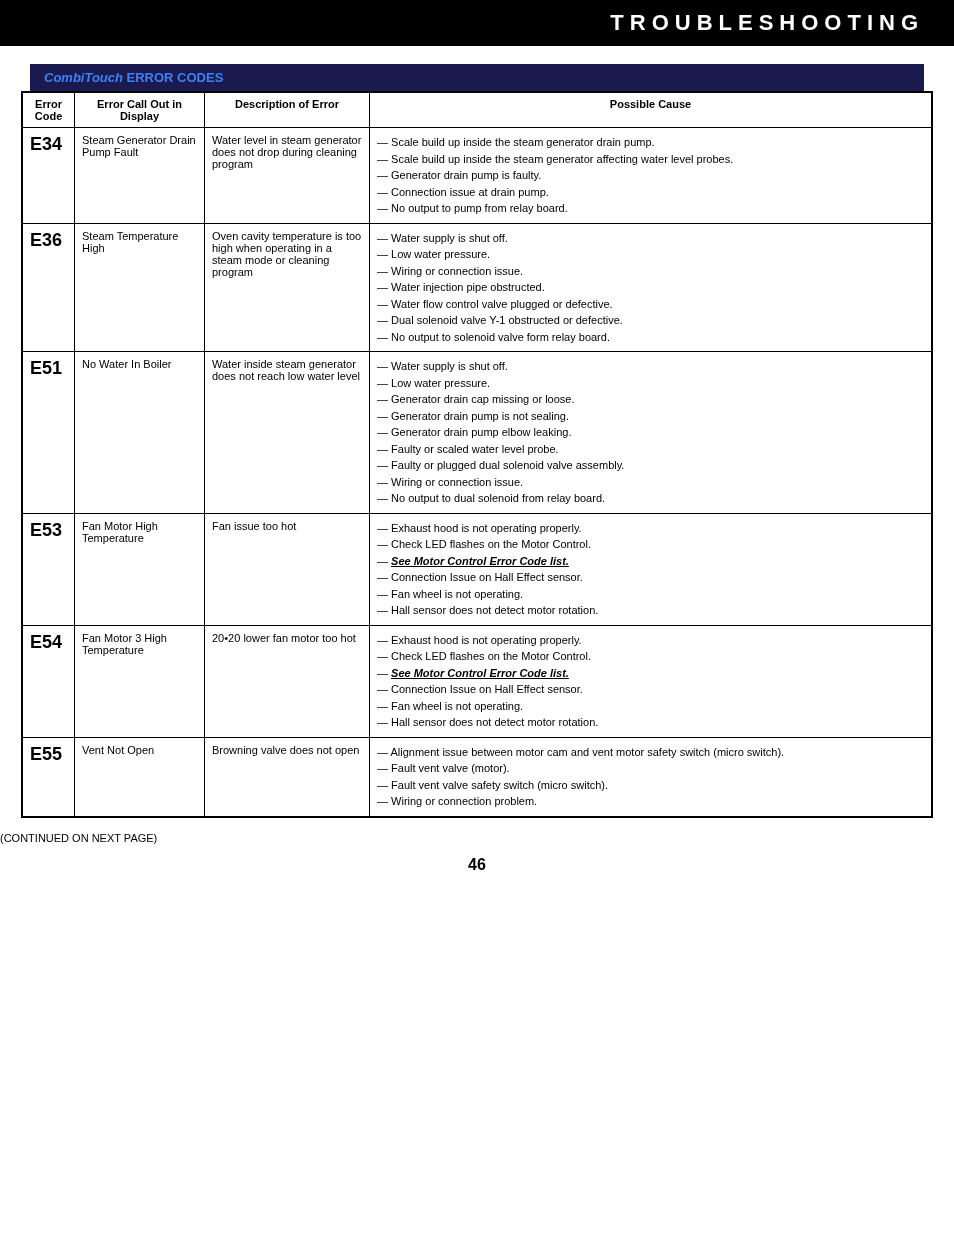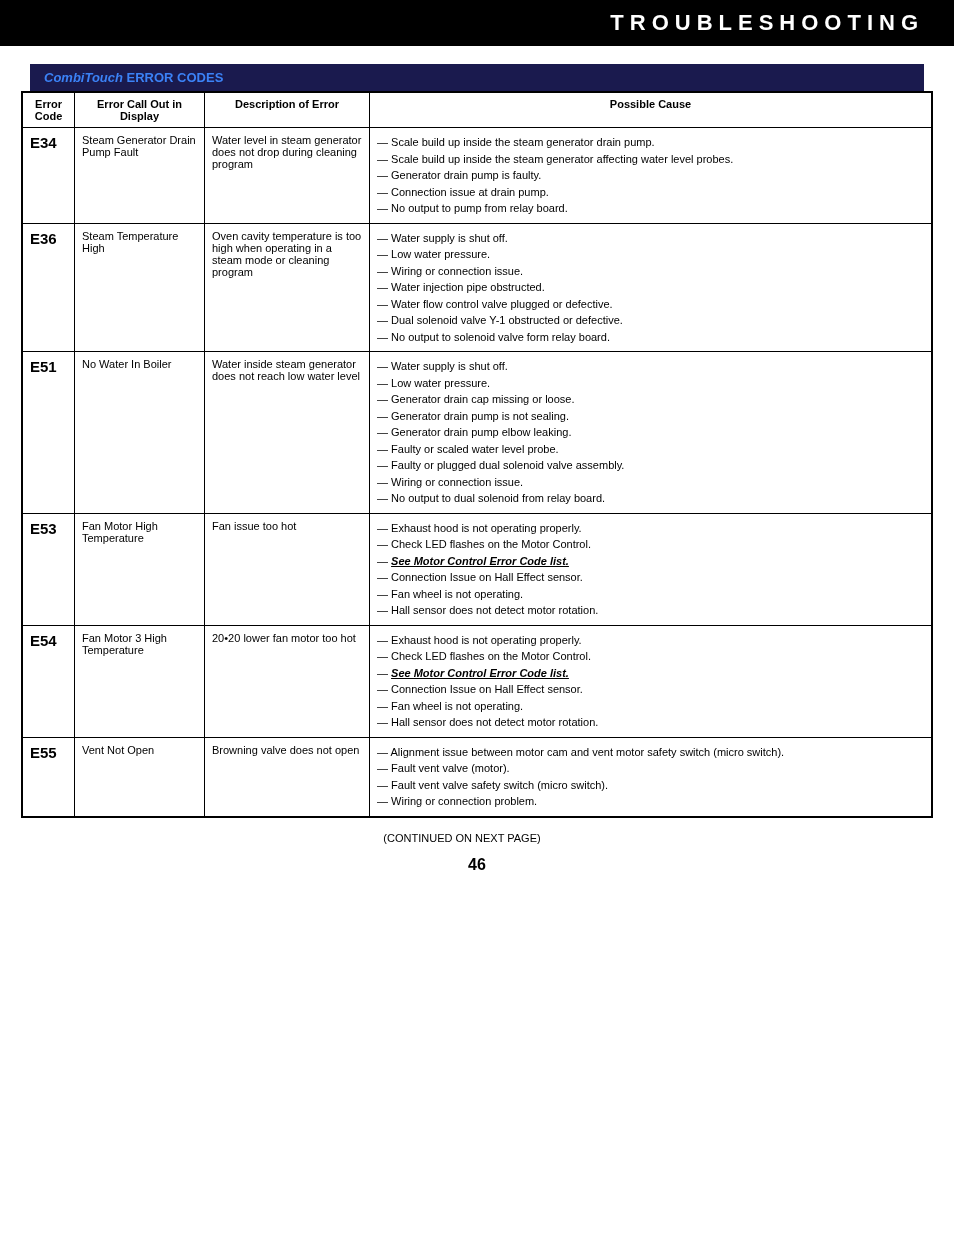--- a/index.html
+++ b/index.html
@@ -72,31 +72,31 @@
       font-size: 11px;
     }
 
     .col-code { width: 52px; }
     .col-callout { width: 130px; }
     .col-desc { width: 165px; }
     .col-cause { width: auto; }
 
     .error-code {
       font-weight: bold;
-      font-size: 15px;
+      font-size: 18px;
     }
 
     .bold-italic {
       font-weight: bold;
       font-style: italic;
       text-decoration: underline;
     }
 
     .footer-continued {
-      text-align: center;
+      text-align: left;
       padding: 14px 30px 4px 0;
       font-size: 11px;
     }
 
     .footer-page {
       text-align: center;
       padding: 8px 0 12px 0;
       font-size: 16px;
       font-weight: bold;
     }

